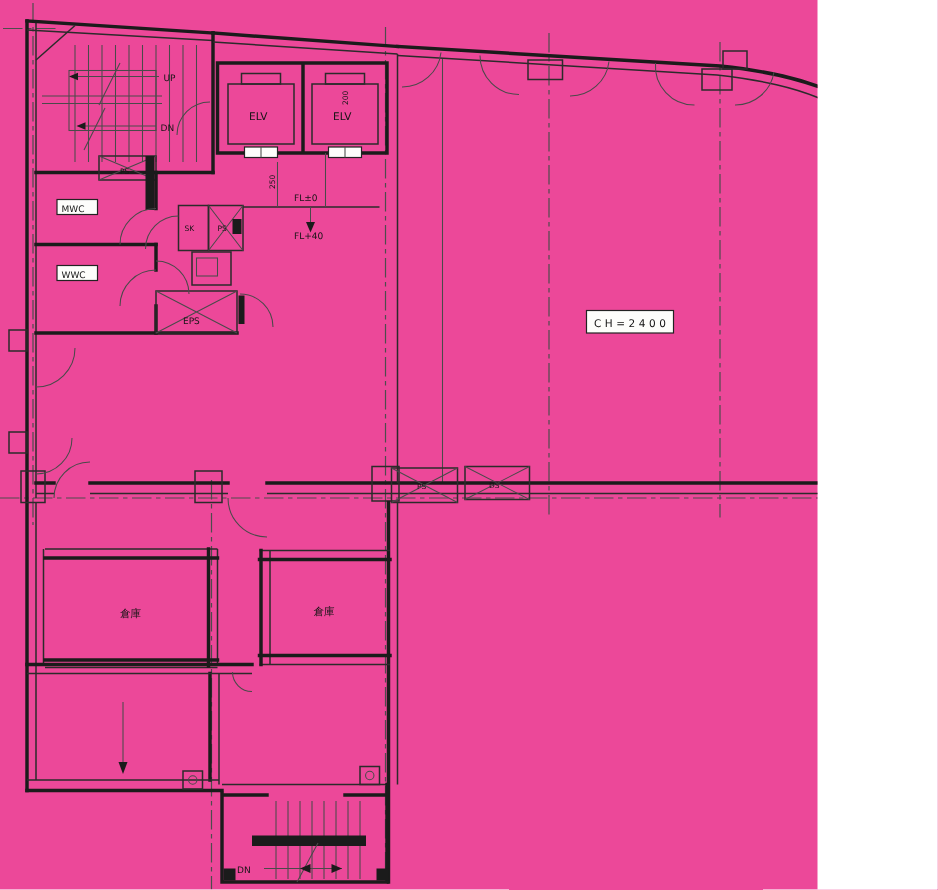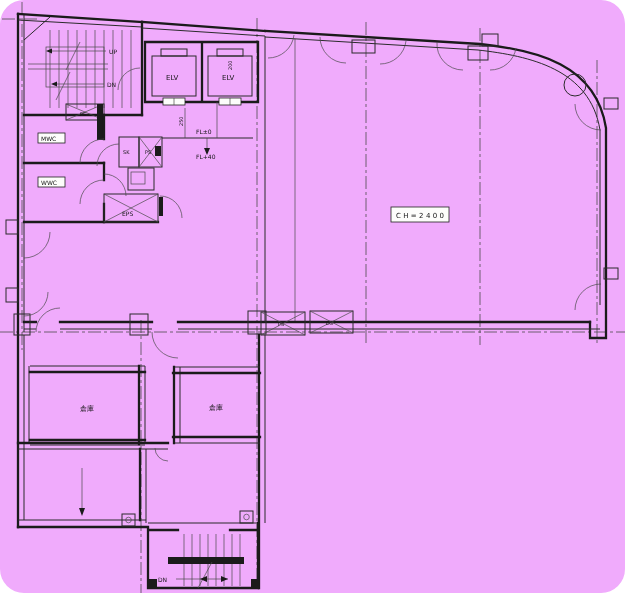--- a/index.html
+++ b/index.html
@@ -1,16 +1,16 @@
 <!DOCTYPE html>
 <html><head>
 <meta charset="utf-8">
 <style>
   html,body{margin:0;padding:0;background:#ffffff;}
-  .page{width:625px;height:593px;background:#f0abfc;position:relative;overflow:hidden;border-radius:24px;}
+  .page{width:545px;height:593px;background:#ec4899;position:relative;overflow:hidden;}
   svg{display:block;}
   svg text{font-family:"DejaVu Sans","Liberation Sans",sans-serif;fill:#141414;}
   .wall{stroke:#1b1b1b;stroke-width:2.3;fill:none;stroke-linecap:square;}
   .thin{stroke:#2b2b2b;stroke-width:1;fill:none;}
   .hair{stroke:#4a4a4a;stroke-width:0.7;fill:none;}
   .cl{stroke:#4d4d4d;stroke-width:0.8;fill:none;stroke-dasharray:13 3 3 3;}
   .ink{fill:#1b1b1b;stroke:none;}
   .lbl{font-size:7px;}
   .lbl-s{font-size:6px;}
   .lbl-xs{font-size:5px;}

